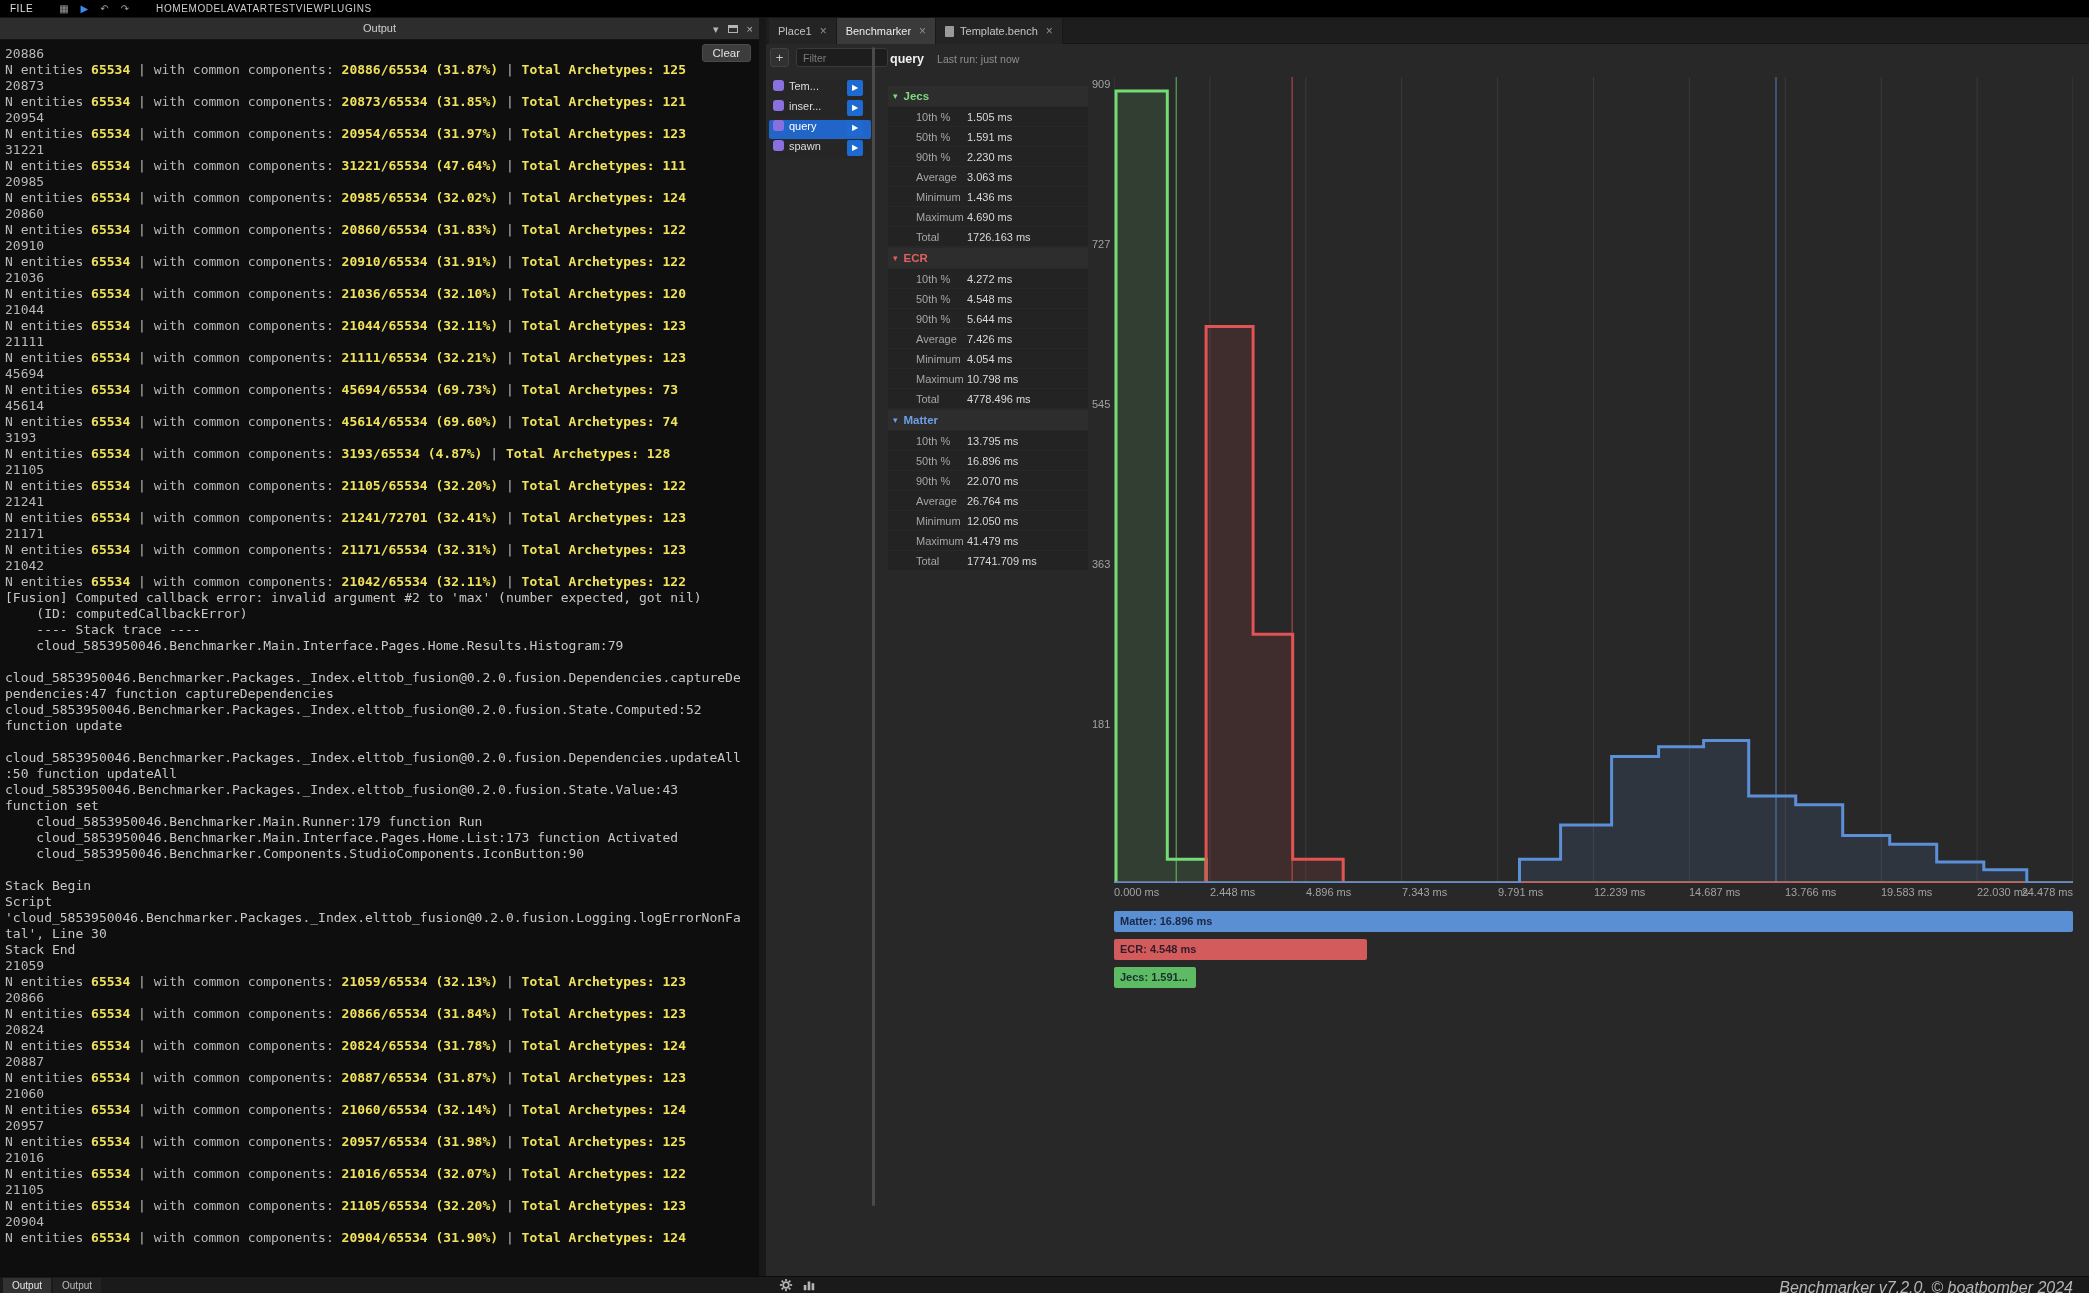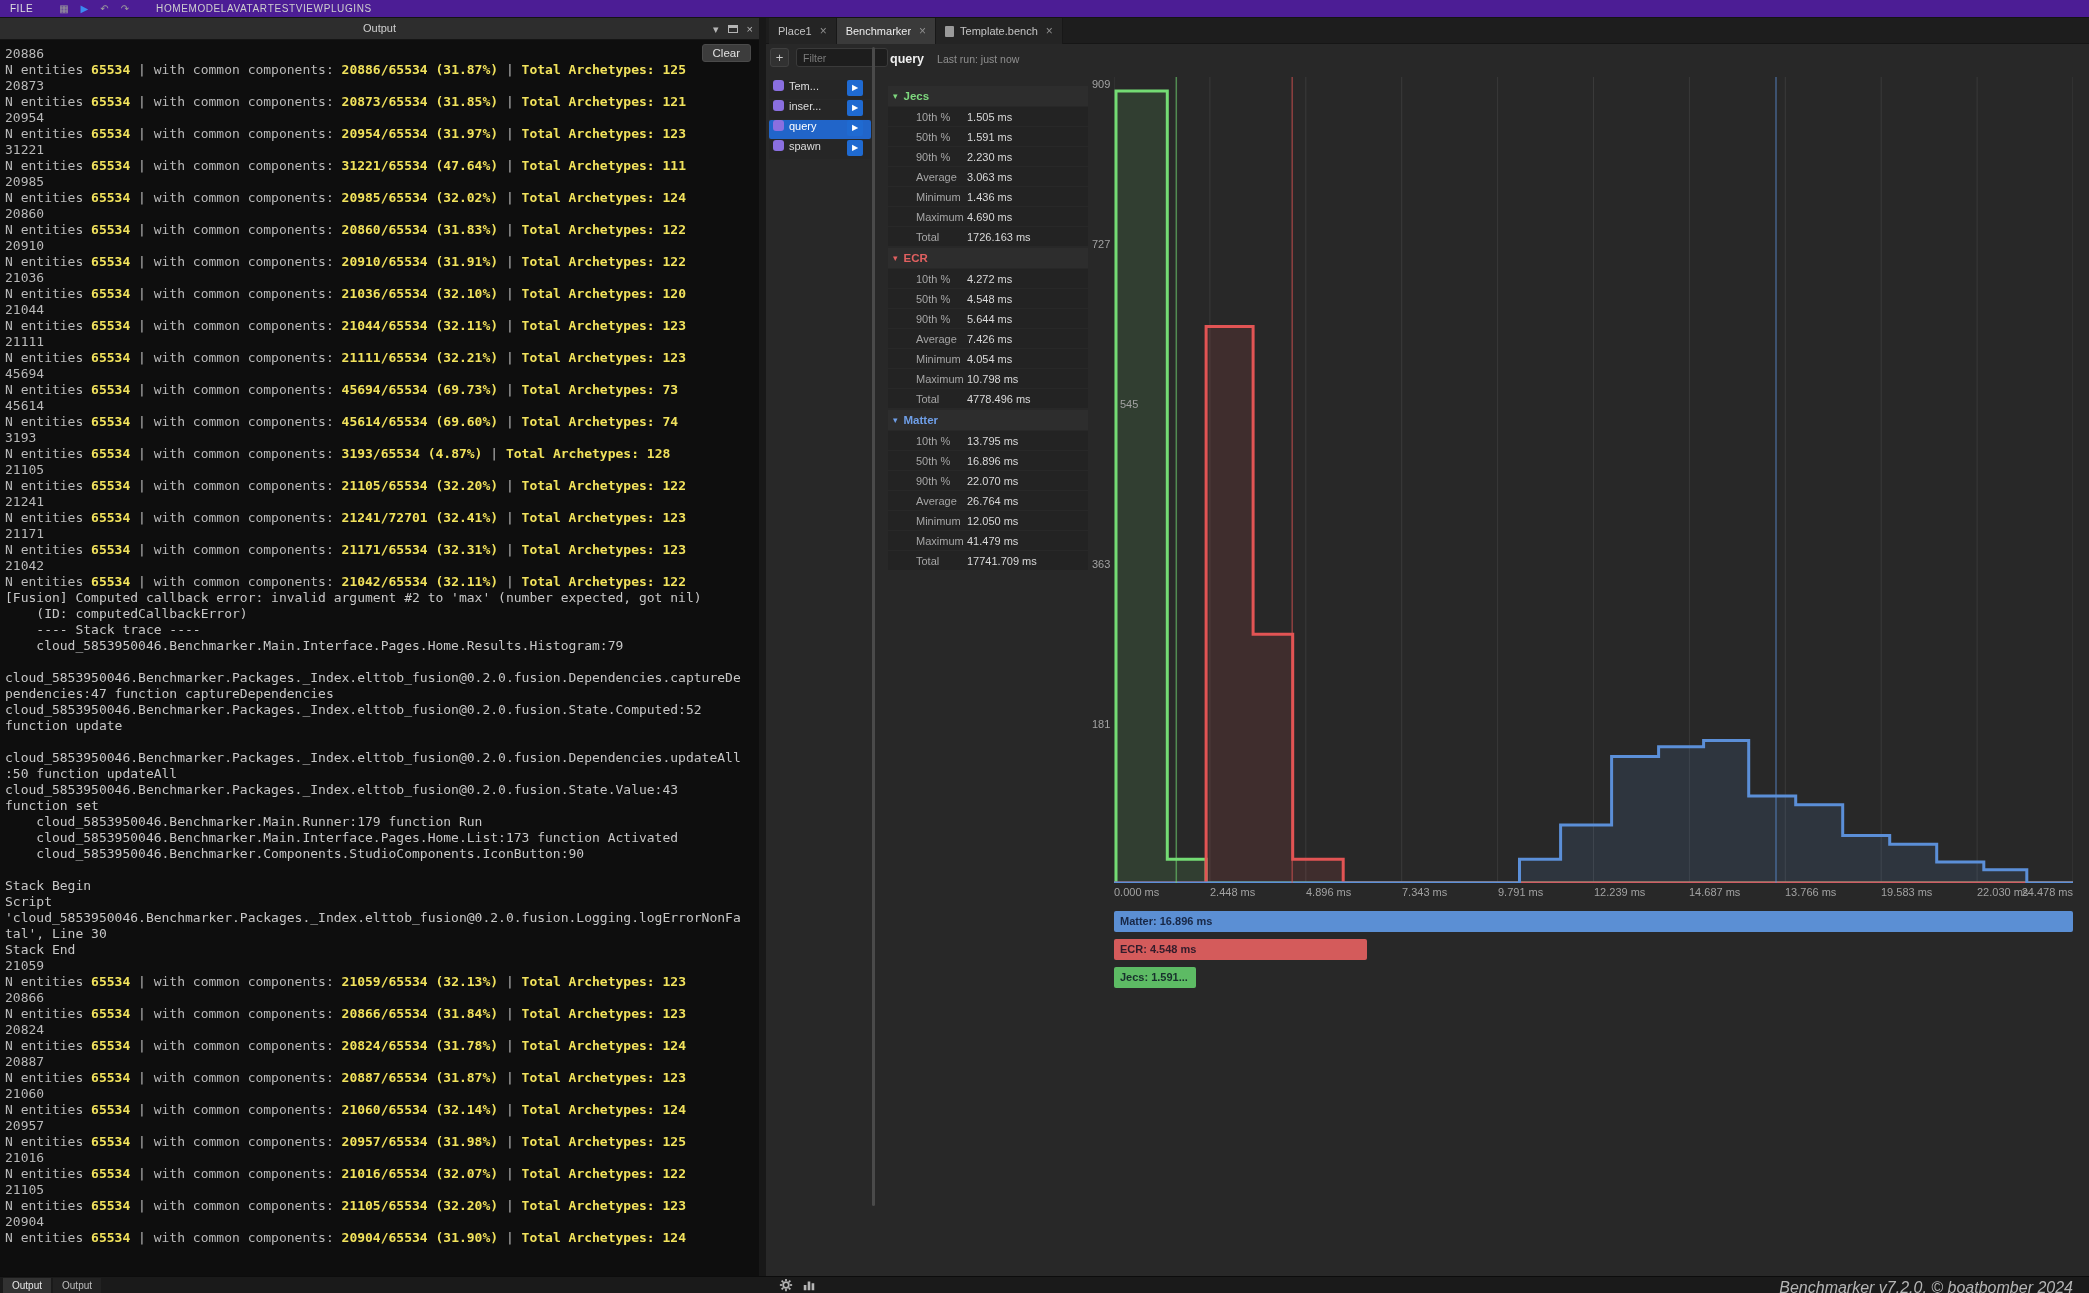--- a/index.html
+++ b/index.html
@@ -1,20 +1,20 @@
 <!DOCTYPE html>
 <html><head>
 <meta charset="utf-8">
 <style>
   *{margin:0;padding:0;box-sizing:border-box}
   html,body{width:2089px;height:1293px;overflow:hidden;background:#1f1f1f;font-family:"Liberation Sans",sans-serif}
   #app{position:relative;width:2089px;height:1293px}
 
   
-  #menubar{position:absolute;left:0;top:0;width:2089px;height:18px;background:#4c1d95;display:flex;align-items:center;color:#cfcfcf;font-size:10px;border-bottom:1px solid #141414;z-index:5}
+  #menubar{position:absolute;left:0;top:0;width:2089px;height:18px;background:#000000;display:flex;align-items:center;color:#cfcfcf;font-size:10px;border-bottom:1px solid #141414;z-index:5}
   #menu-file{margin-left:10px;letter-spacing:.5px;color:#e0e0e0}
   .mb-icons{display:flex;gap:12px;margin-left:26px}
   .mbi{font-size:10px;color:#9d9d9d;line-height:18px;cursor:default}
   .mbi.accent{color:#3b8af0}
   #menus{display:flex;margin-left:27px;letter-spacing:.6px}
   .menu-item{cursor:default}
 
   
   #output-panel{position:absolute;left:0;top:18px;width:759px;height:1258px;background:#0e0e0e}
   #op-titlebar{position:relative;height:22px;background:#2d2d2d;border-bottom:1px solid #151515}
@@ -372,21 +372,21 @@
             <path d="M0 806 L0.0 806 L92.1 806 L92.1 249.6 L139.1 249.6 L139.1 557.3 L178.7 557.3 L178.7 782.3 L229.2 782.3 L229.2 806 L959 806" fill="#e25454" fill-opacity="0.13" stroke="none"></path>
             <path d="M0 806 L0.0 806 L92.1 806 L92.1 249.6 L139.1 249.6 L139.1 557.3 L178.7 557.3 L178.7 782.3 L229.2 782.3 L229.2 806 L959 806" fill="none" stroke="#e25454" stroke-width="3"></path>
             <path d="M0 806 L0.0 806 L405.5 806 L405.5 782.3 L446.6 782.3 L446.6 748.0 L497.6 748.0 L497.6 679.4 L544.6 679.4 L544.6 669.8 L589.6 669.8 L589.6 663.6 L634.7 663.6 L634.7 719.0 L681.7 719.0 L681.7 727.8 L728.7 727.8 L728.7 758.5 L775.7 758.5 L775.7 767.3 L822.7 767.3 L822.7 784.9 L869.8 784.9 L869.8 792.8 L912.8 792.8 L912.8 806 L959 806" fill="#5b8fd8" fill-opacity="0.13" stroke="none"></path>
             <path d="M0 806 L0.0 806 L405.5 806 L405.5 782.3 L446.6 782.3 L446.6 748.0 L497.6 748.0 L497.6 679.4 L544.6 679.4 L544.6 669.8 L589.6 669.8 L589.6 663.6 L634.7 663.6 L634.7 719.0 L681.7 719.0 L681.7 727.8 L728.7 727.8 L728.7 758.5 L775.7 758.5 L775.7 767.3 L822.7 767.3 L822.7 784.9 L869.8 784.9 L869.8 792.8 L912.8 792.8 L912.8 806 L959 806" fill="none" stroke="#5b8fd8" stroke-width="3"></path>
             <line x1="62.3" y1="0" x2="62.3" y2="806" stroke="#74dc74" stroke-width="1.5" opacity="0.55"></line>
             <line x1="178.2" y1="0" x2="178.2" y2="806" stroke="#e25454" stroke-width="1.5" opacity="0.55"></line>
             <line x1="662.0" y1="0" x2="662.0" y2="806" stroke="#5b8fd8" stroke-width="1.5" opacity="0.55"></line>
           </svg>
       <div class="ylab" style="top: 40.0316px;">909</div>
           <div class="ylab" style="top: 200.001px;">727</div>
-          <div class="ylab" style="top: 359.971px; margin-left: 28px;">545</div>
+          <div class="ylab" style="top: 359.971px;">545</div>
           <div class="ylab" style="top: 519.94px;">363</div>
           <div class="ylab" style="top: 679.909px;">181</div>
           <div class="xlab" style="left: 22px;">0.000 ms</div>
           <div class="xlab" style="left: 118px;">2.448 ms</div>
           <div class="xlab" style="left: 214px;">4.896 ms</div>
           <div class="xlab" style="left: 310px;">7.343 ms</div>
           <div class="xlab" style="left: 406px;">9.791 ms</div>
           <div class="xlab" style="left: 502px;">12.239 ms</div>
           <div class="xlab" style="left: 597px;">14.687 ms</div>
           <div class="xlab" style="left: 693px;">13.766 ms</div>

